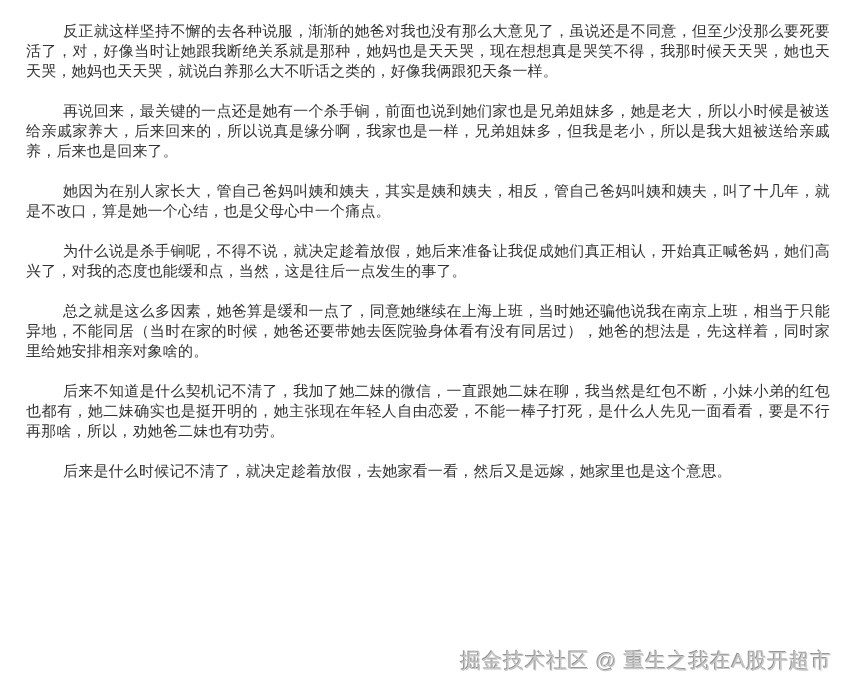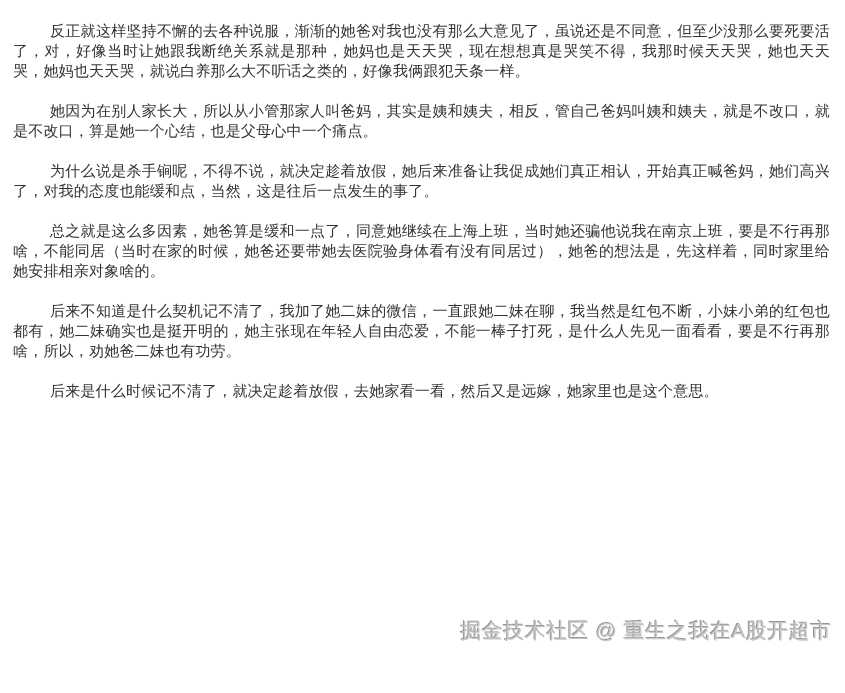--- a/index.html
+++ b/index.html
@@ -9,46 +9,47 @@
     height: 693px;
     background: #ffffff;
     overflow: hidden;
     position: relative;
     font-family: "Liberation Sans", sans-serif;
   }
   .article {
     padding: 21px 15px 0 10px;
   }
   .article p {
-    margin: 0 0 20px 3px;
+    margin: 0 0 20px 16px;
     font-size: 15px;
     line-height: 20px;
     letter-spacing: 0.2px;
     color: #333333;
     text-indent: 37px;
     text-align: justify;
     word-break: break-all;
   }
   .watermark {
     position: absolute;
-    top: 616px;
+    top: 646px;
     right: 13px;
     font-size: 21px;
     line-height: 30px;
     letter-spacing: 0.5px;
     color: #c6c6c6;
     text-shadow: -1px -1px 0 #969696, 1px 1px 0 #ffffff;
     white-space: nowrap;
   }
 </style>
 </head>
 <body>
 
 <div class="article">
   <p>反正就这样坚持不懈的去各种说服，渐渐的她爸对我也没有那么大意见了，虽说还是不同意，但至少没那么要死要活了，对，好像当时让她跟我断绝关系就是那种，她妈也是天天哭，现在想想真是哭笑不得，我那时候天天哭，她也天天哭，她妈也天天哭，就说白养那么大不听话之类的，好像我俩跟犯天条一样。</p>
-  <p>她因为在别人家长大，所以从小管那家人叫爸妈，其实是姨和姨夫，相反，管自己爸妈叫姨和姨夫，就是不改口，就是不改口，算是她一个心结，也是父母心中一个痛点。</p>
+  <p>再说回来，最关键的一点还是她有一个杀手锏，前面也说到她们家也是兄弟姐妹多，她是老大，所以小时候是被送给亲戚家养大，后来回来的，所以说真是缘分啊，我家也是一样，兄弟姐妹多，但我是老小，所以是我大姐被送给亲戚养，后来也是回来了。</p>
+  <p>她因为在别人家长大，管自己爸妈叫姨和姨夫，其实是姨和姨夫，相反，管自己爸妈叫姨和姨夫，叫了十几年，就是不改口，算是她一个心结，也是父母心中一个痛点。</p>
   <p>为什么说是杀手锏呢，不得不说，就决定趁着放假，她后来准备让我促成她们真正相认，开始真正喊爸妈，她们高兴了，对我的态度也能缓和点，当然，这是往后一点发生的事了。</p>
-  <p>总之就是这么多因素，她爸算是缓和一点了，同意她继续在上海上班，当时她还骗他说我在南京上班，要是不行再那啥，不能同居（当时在家的时候，她爸还要带她去医院验身体看有没有同居过），她爸的想法是，先这样着，同时家里给她安排相亲对象啥的。</p>
+  <p>总之就是这么多因素，她爸算是缓和一点了，同意她继续在上海上班，当时她还骗他说我在南京上班，相当于只能异地，不能同居（当时在家的时候，她爸还要带她去医院验身体看有没有同居过），她爸的想法是，先这样着，同时家里给她安排相亲对象啥的。</p>
   <p>后来不知道是什么契机记不清了，我加了她二妹的微信，一直跟她二妹在聊，我当然是红包不断，小妹小弟的红包也都有，她二妹确实也是挺开明的，她主张现在年轻人自由恋爱，不能一棒子打死，是什么人先见一面看看，要是不行再那啥，所以，劝她爸二妹也有功劳。</p>
   <p>后来是什么时候记不清了，就决定趁着放假，去她家看一看，然后又是远嫁，她家里也是这个意思。</p>
 </div>
 
 <div class="watermark">掘金技术社区 @ 重生之我在A股开超市</div>
 
 </body></html>

